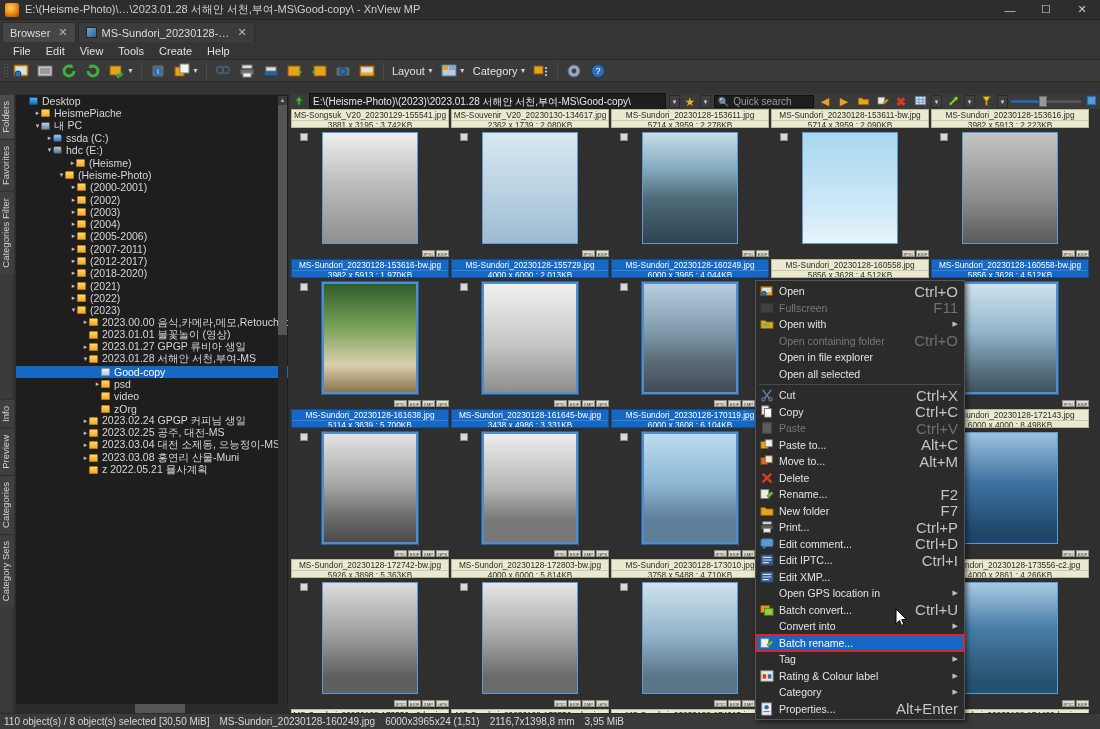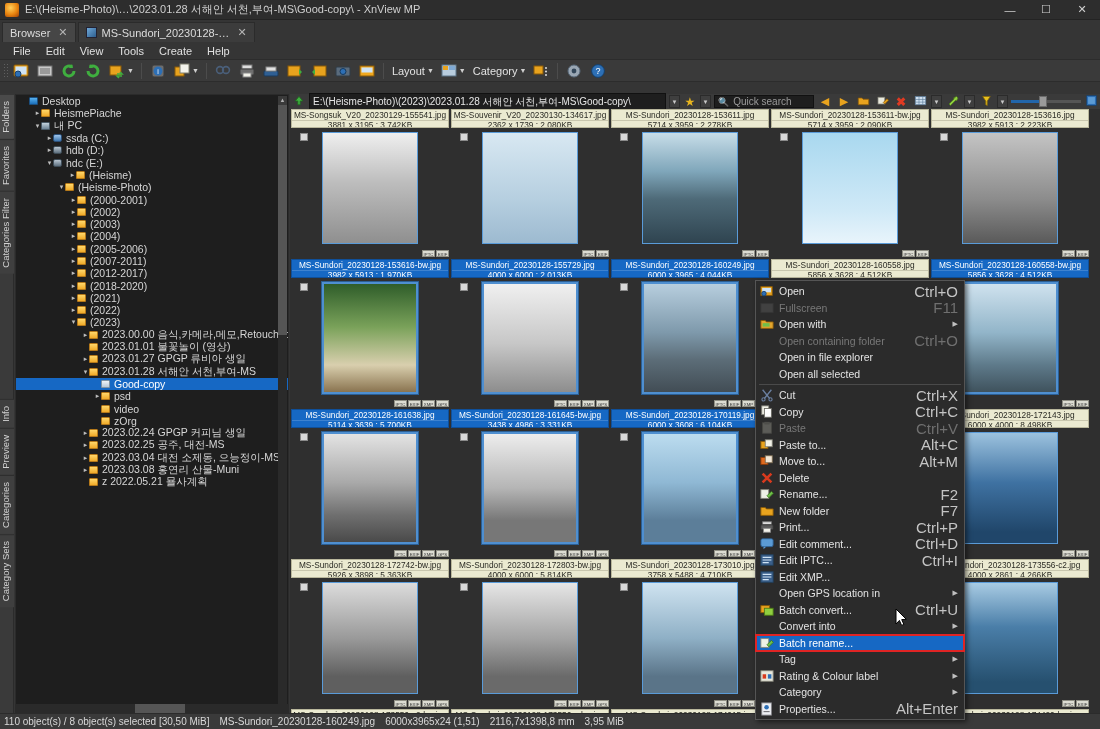--- a/index.html
+++ b/index.html
@@ -357,25 +357,20 @@
           </div>
           <div class="trow" style="padding-left: 18px;">
             <span class="tw">▾</span>
             <span class="ficon pc"></span>
             <span>내 PC</span>
           </div>
           <div class="trow" style="padding-left: 30px;">
             <span class="tw">▸</span>
             <span class="ficon drvb"></span>
             <span>ssda (C:)</span>
-          </div>
-          <div class="trow" style="padding-left: 30px;">
-            <span class="tw">▸</span>
-            <span class="ficon drv"></span>
-            <span>hdb (D:)</span>
           </div>
           <div class="trow" style="padding-left: 30px;">
             <span class="tw">▾</span>
             <span class="ficon drv"></span>
             <span>hdc (E:)</span>
           </div>
           <div class="trow" style="padding-left: 42px; margin-left: 11px;">
             <span class="tw">▸</span>
             <span class="ficon folder"></span>
             <span>(Heisme)</span>

